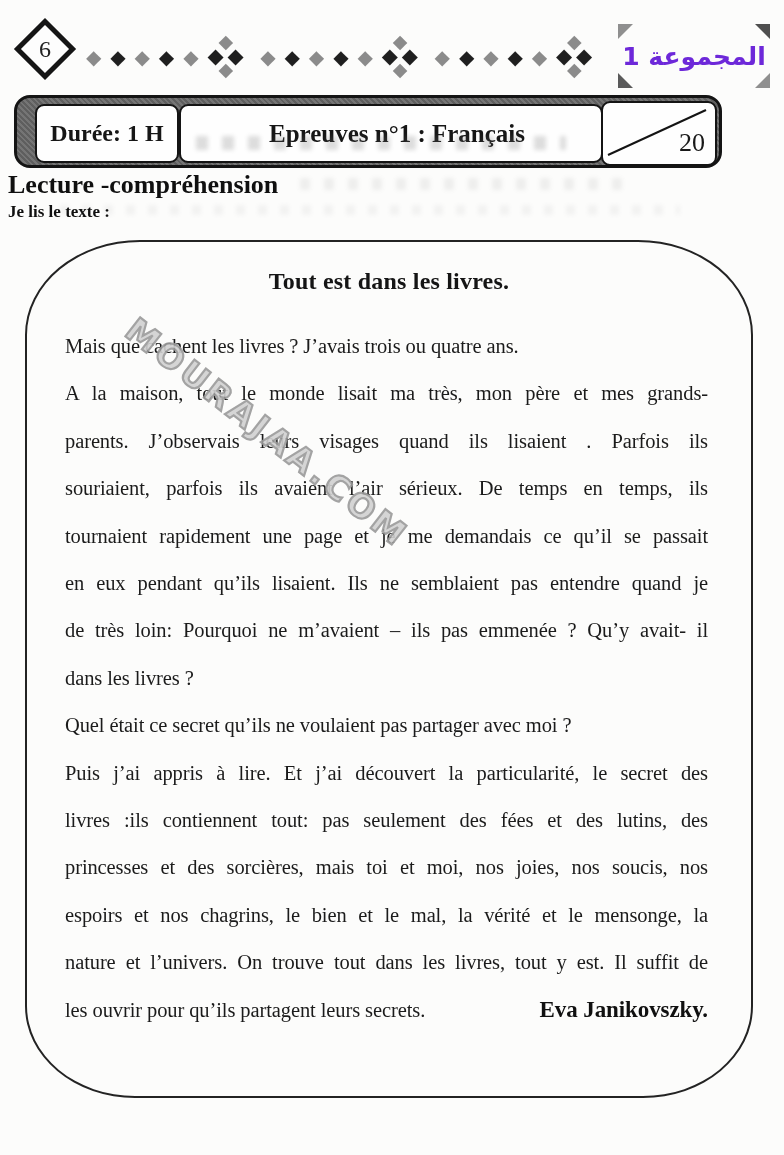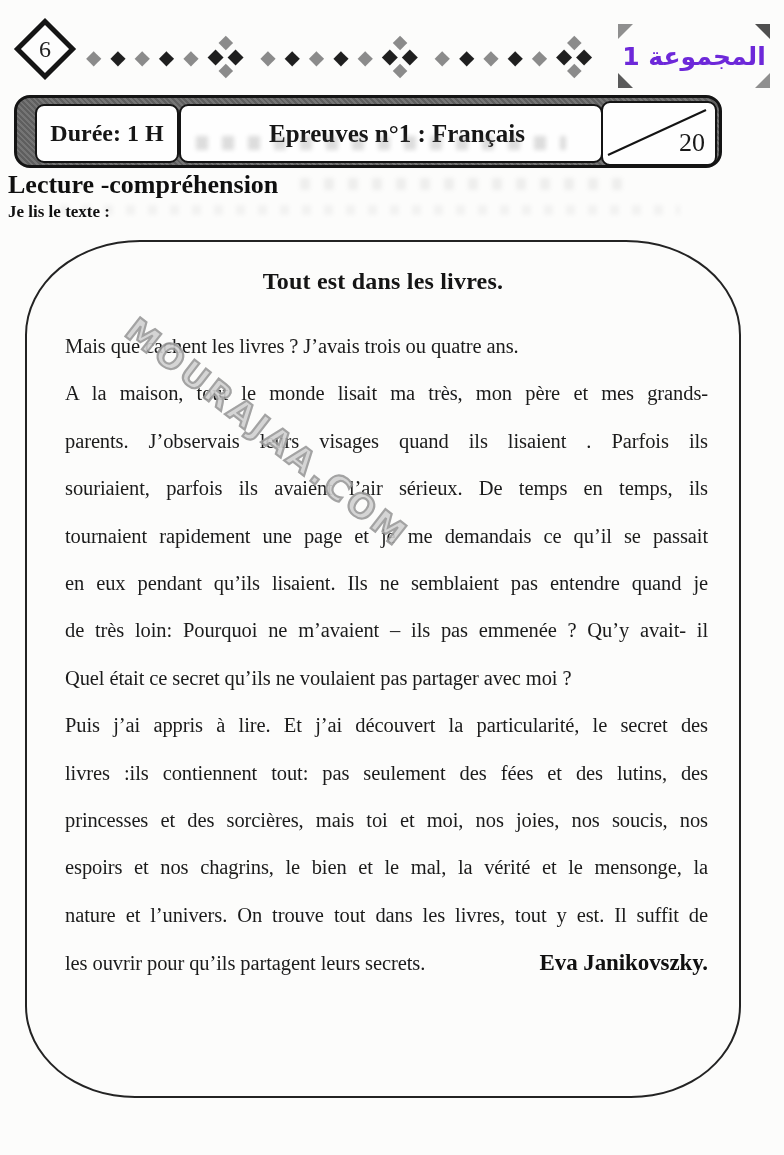--- a/index.html
+++ b/index.html
@@ -60,20 +60,21 @@
   .score-box svg{position:absolute;left:0;top:0;}
   .score-box .score{position:absolute;right:10px;bottom:6px;font-size:26px;color:#191919;}
   
   .h-lecture{position:absolute;left:8px;top:170px;font-weight:bold;font-size:26px;color:#101010;}
   .h-jelis{position:absolute;left:8px;top:202px;font-weight:bold;font-size:17px;color:#101010;}
   
   .reading-box{
     position:absolute;left:25px;top:240px;width:712px;height:854px;
     border:2px solid #232323;border-radius:115px 115px 110px 110px / 95px 95px 92px 92px;
     background:transparent;
+    padding-left:12px;
   }
   .reading-title{
     position:absolute;left:0;top:26px;width:100%;text-align:center;
     font-size:24px;font-weight:600;color:#151515;letter-spacing:.2px;
   }
   .lines{position:absolute;left:38px;top:81px;width:643px;}
   .tline{
     height:47.4px;font-size:20.5px;letter-spacing:-0.1px;color:#1b1b1b;
     display:block;line-height:47.4px;white-space:nowrap;overflow:visible;
   }
@@ -180,20 +181,21 @@
   <div class="reading-box">
     <div class="reading-title">Tout est dans les livres.</div>
     <div class="lines">
       <div class="tline">Mais que cachent les livres ? J’avais trois ou quatre ans.</div>
       <div class="tline just">A la maison, tout le monde lisait ma très, mon père et mes grands-</div>
       <div class="tline just">parents. J’observais leurs visages quand ils lisaient . Parfois ils</div>
       <div class="tline just">souriaient, parfois ils avaient l’air sérieux. De temps en temps, ils</div>
       <div class="tline just">tournaient rapidement une page et je me demandais ce qu’il se passait</div>
       <div class="tline just">en eux pendant qu’ils lisaient. Ils ne semblaient pas entendre quand je</div>
       <div class="tline just">de très loin: Pourquoi ne m’avaient – ils pas emmenée ? Qu’y avait- il</div>
+      <div class="tline">dans les livres ?</div>
       <div class="tline">Quel était ce secret qu’ils ne voulaient pas partager avec moi ?</div>
       <div class="tline just">Puis j’ai appris à lire. Et j’ai découvert la particularité, le secret des</div>
       <div class="tline just">livres :ils contiennent tout: pas seulement des fées et des lutins, des</div>
       <div class="tline just">princesses et des sorcières, mais toi et moi, nos joies, nos soucis, nos</div>
       <div class="tline just">espoirs et nos chagrins, le bien et le mal, la vérité et le mensonge, la</div>
       <div class="tline just">nature et l’univers. On trouve tout dans les livres, tout y est. Il suffit de</div>
       <div class="tline last">
         <span>les ouvrir pour qu’ils partagent leurs secrets.</span>
         <span class="author">Eva Janikovszky.</span>
       </div>

